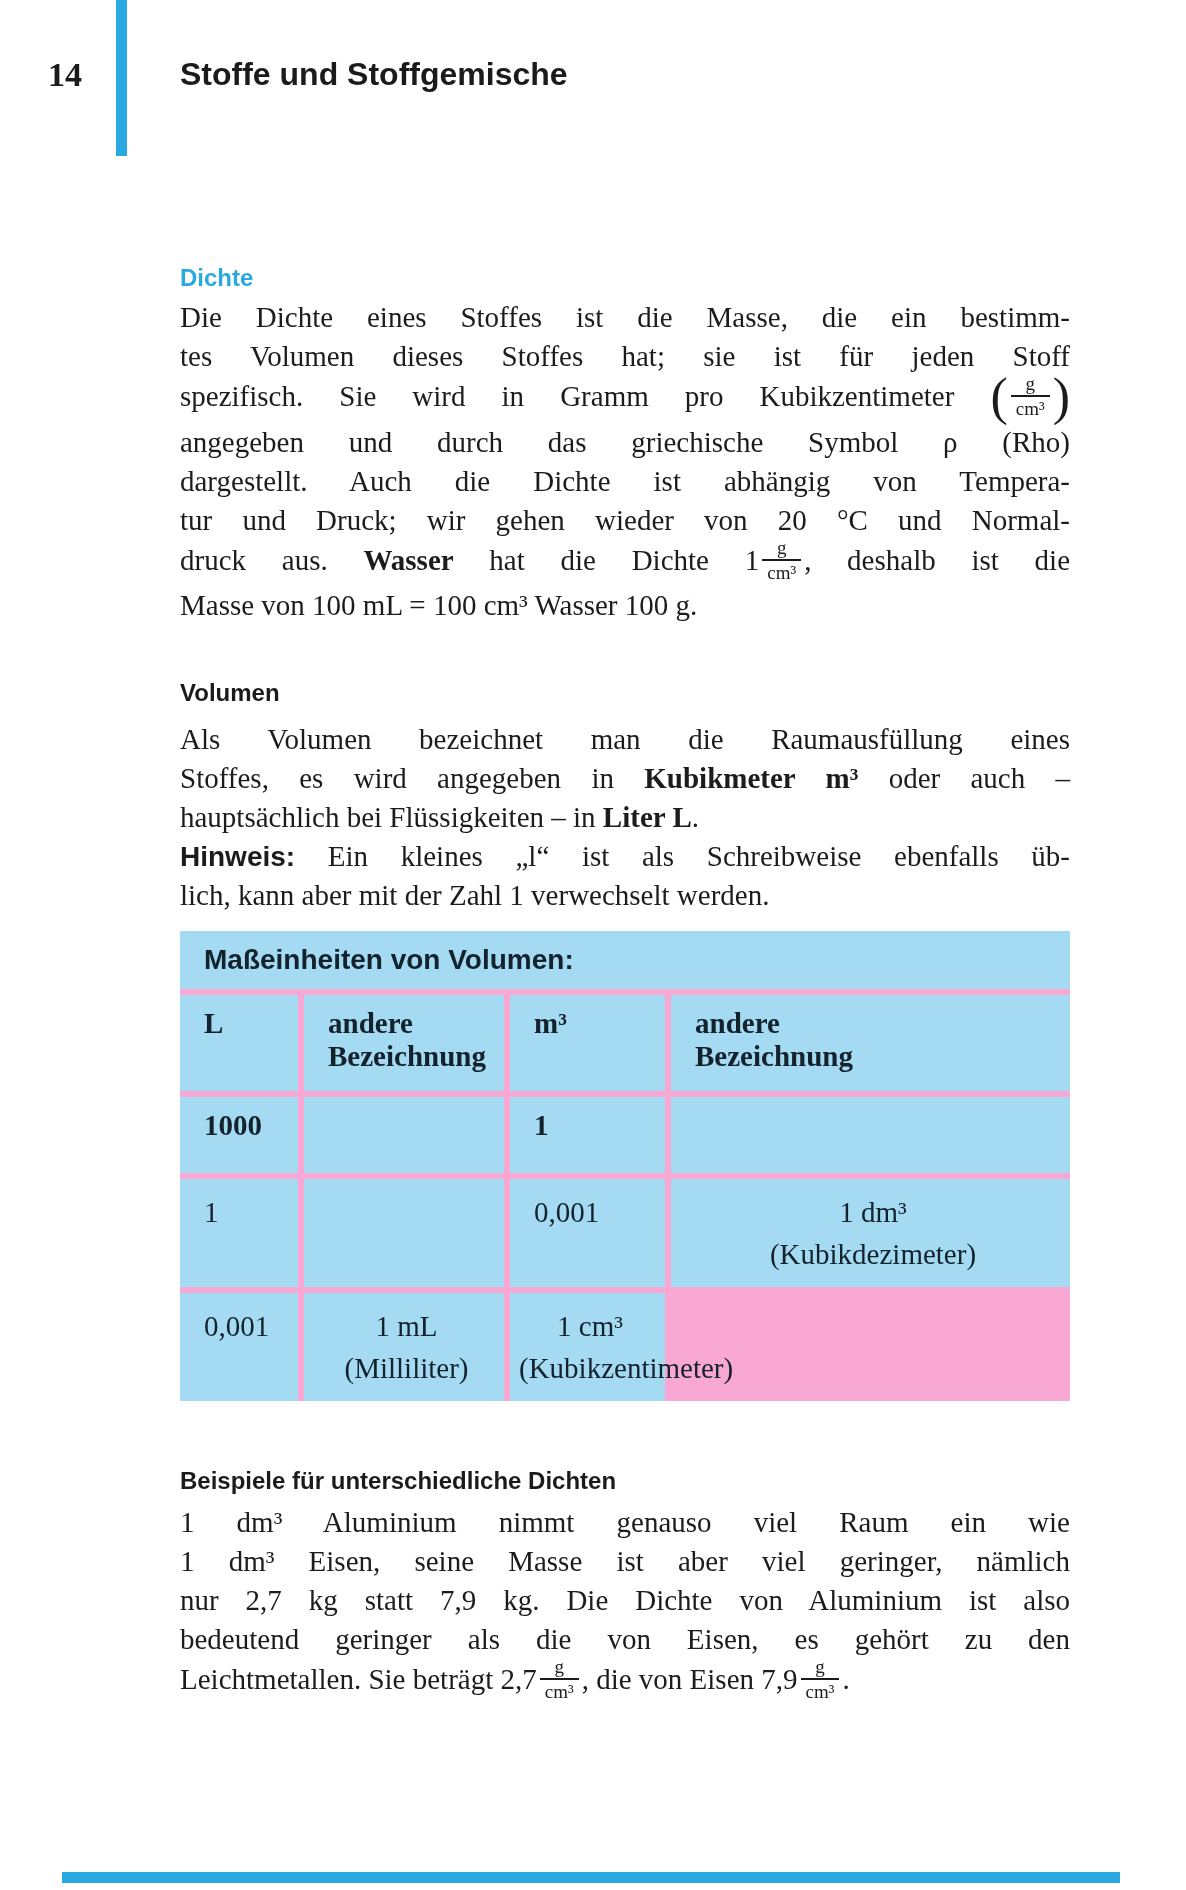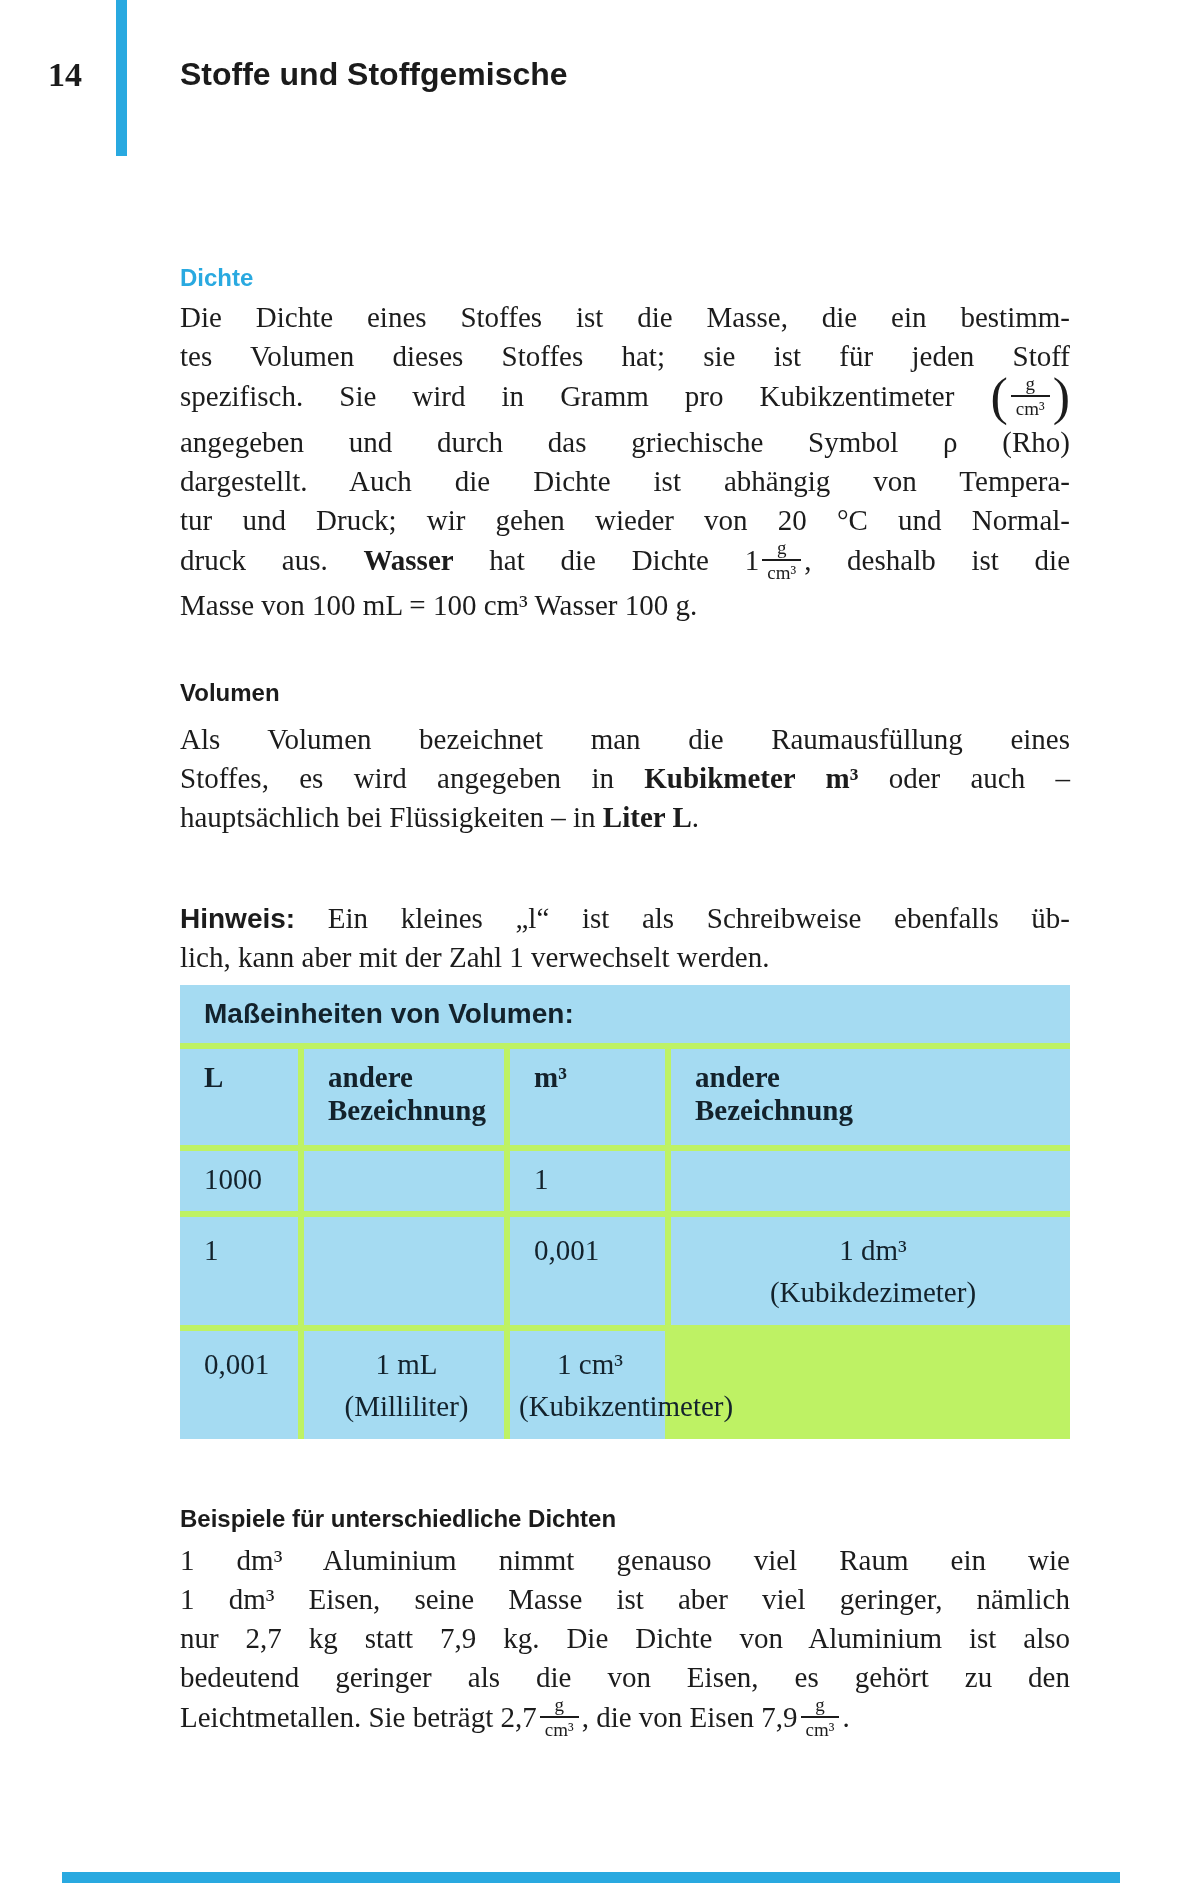--- a/index.html
+++ b/index.html
@@ -32,53 +32,53 @@
   #dichte-heading{margin-top:260px;margin-bottom:2px;}
   #volumen-heading{margin-top:50px;margin-bottom:9px;}
   #beispiele-heading{margin-top:62px;margin-bottom:4px;}
   .para{font-size:29px;}
   .line{
     line-height:39px;text-align:justify;text-align-last:justify;white-space:normal;
   }
   .line.final{text-align-last:left;}
   .line b{font-weight:bold;}
   .hinweis-label{font-family:"Liberation Sans",sans-serif;font-weight:bold;font-size:28px;}
-  #hinweis-block{margin-top:62px;}
+  #hinweis-block{}
   
   .frac{
     display:inline-flex;flex-direction:column;align-items:center;
     font-size:19px;line-height:1.12;vertical-align:middle;position:relative;top:-3px;
     margin:0 3px;
   }
   .frac .num{padding:0 5px 1px;}
   .frac .den{border-top:2px solid #1b1b1b;padding:1px 5px 0;}
   .bigparen{
     font-size:52px;font-weight:400;vertical-align:middle;position:relative;top:-3px;
     letter-spacing:0;
   }
   
-  .vtable{margin-top:8px;background:#bef264;}
+  .vtable{margin-top:16px;background:#f9a8d4;}
   .vt-title{
     height:58px;display:flex;align-items:center;padding-left:24px;box-sizing:border-box;
     background:var(--table-bg,#A5DBF2);
     font-family:"Liberation Sans",sans-serif;font-weight:bold;font-size:28px;color:#13222c;
     margin-bottom:6px;
   }
   .vt-grid{
     display:grid;grid-template-columns:118px 200px 155px 1fr;gap:6px;
   }
   .vt-cell{
     background:var(--table-bg,#A5DBF2);box-sizing:border-box;
     font-size:29px;color:#13222c;padding-top:12px;
   }
   .vt-head{font-weight:bold;height:96px;}
   .vt-left{text-align:left;padding-left:24px;}
   .vt-center{text-align:center;padding-left:9px;padding-right:4px;}
   .vt-head .hwrap{max-width:195px;}
-  .row-single .vt-cell{height:60px;}
+  .row-single .vt-cell{height:76px;font-weight:bold;}
   .row-double .vt-cell{height:108px;line-height:42px;}
   
   .accent-hbar{
     position:absolute;left:62px;top:1872px;width:1058px;height:11px;
     background:var(--accent,#29A9E0);
   }
 </style>
 </head>
 <body>
 

